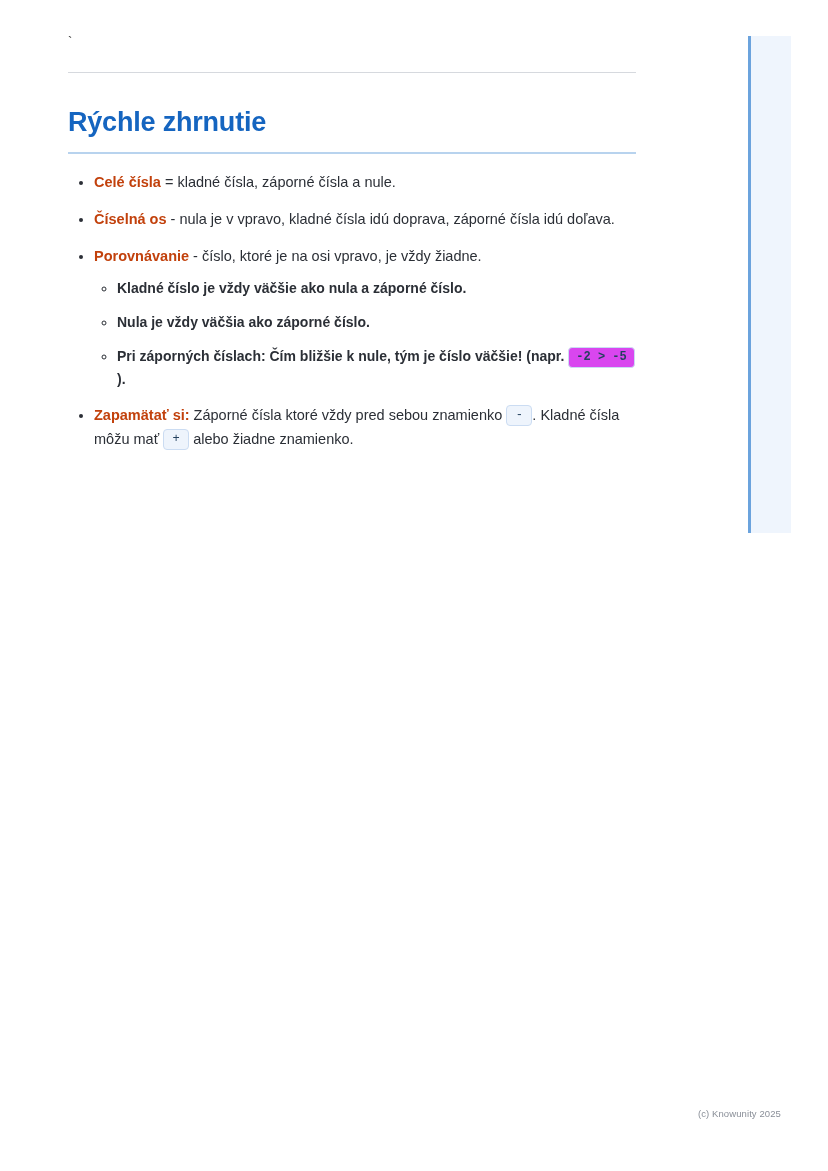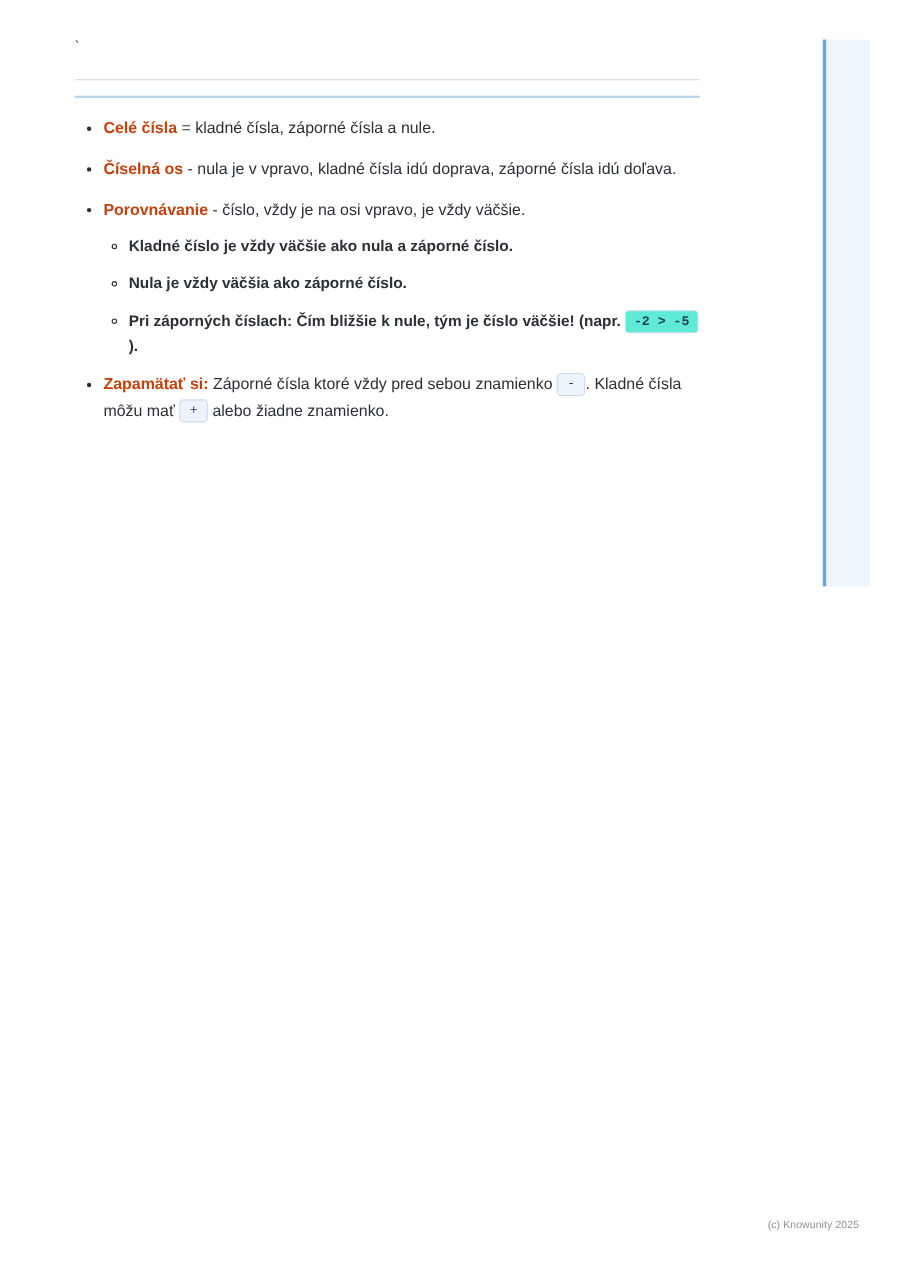--- a/index.html
+++ b/index.html
@@ -102,21 +102,21 @@
 
   b, strong {
     font-weight: bold;
     color: #c2410c;
   }
 
   code.inline-code {
     display: inline-block;
     font-family: "Liberation Mono", monospace;
     font-size: 12px;
-    background: #5eead4;
+    background: #d946ef;
     border: 1px solid #cbdcf2;
     border-radius: 4px;
     padding: 2px 7px;
     color: #24405e;
     line-height: 15px;
     vertical-align: middle;
   }
 
   code.sign-code {
     display: inline-block;
@@ -148,35 +148,36 @@
 <div class="page">
 
   <div class="side-panel"></div>
 
   <div class="content">
 
     <div class="tick">`</div>
 
     <hr class="top-rule">
 
+    <h1 class="doc-title">Rýchle zhrnutie</h1>
 
     <hr class="title-rule">
 
     <ul class="level1">
 
       <li>
         <strong>Celé čísla</strong><span> = kladné čísla, záporné čísla a nule.</span>
       </li>
 
       <li>
         <strong>Číselná os</strong><span> - nula je v vpravo, kladné čísla idú doprava, záporné čísla idú doľava.</span>
       </li>
 
       <li>
-        <strong>Porovnávanie</strong><span> - číslo, vždy je na osi vpravo, je vždy väčšie.</span>
+        <strong>Porovnávanie</strong><span> - číslo, ktoré je na osi vpravo, je vždy žiadne.</span>
 
         <ul class="level2">
           <li>
             <span>Kladné číslo je vždy väčšie ako nula a záporné číslo.</span>
           </li>
           <li>
             <span>Nula je vždy väčšia ako záporné číslo.</span>
           </li>
           <li>
             <span>Pri záporných číslach: Čím bližšie k nule, tým je číslo väčšie! (napr. </span><code class="inline-code">-2 &gt; -5</code><span>).</span>

